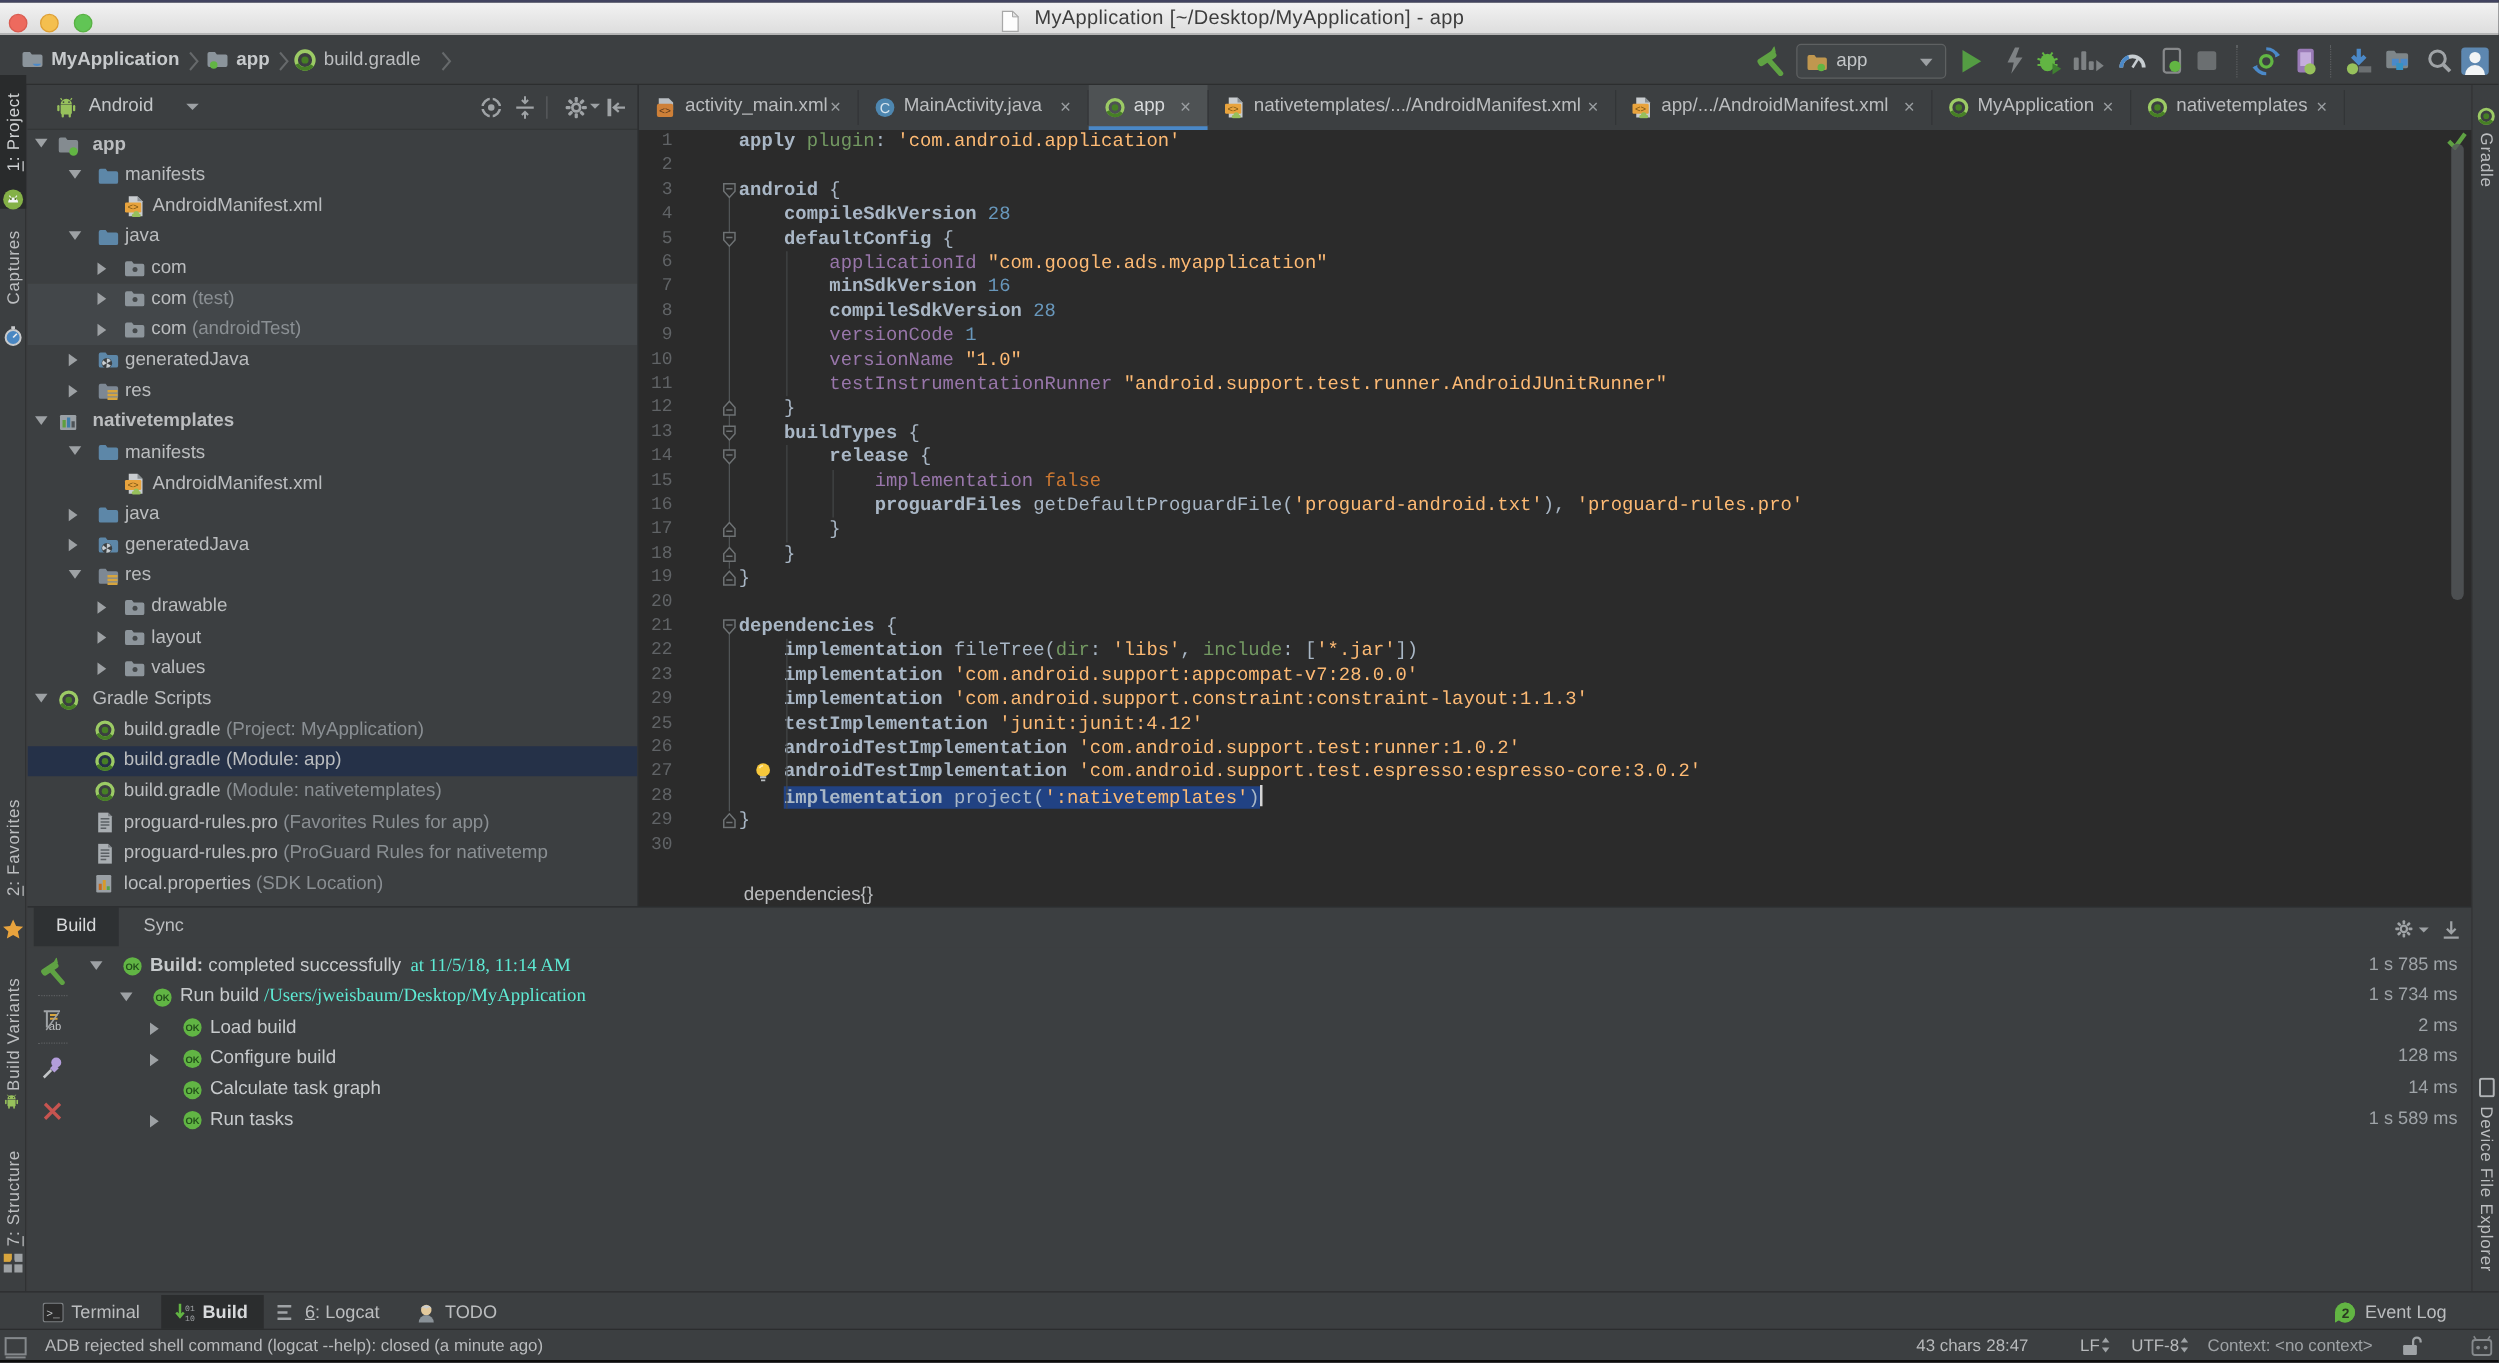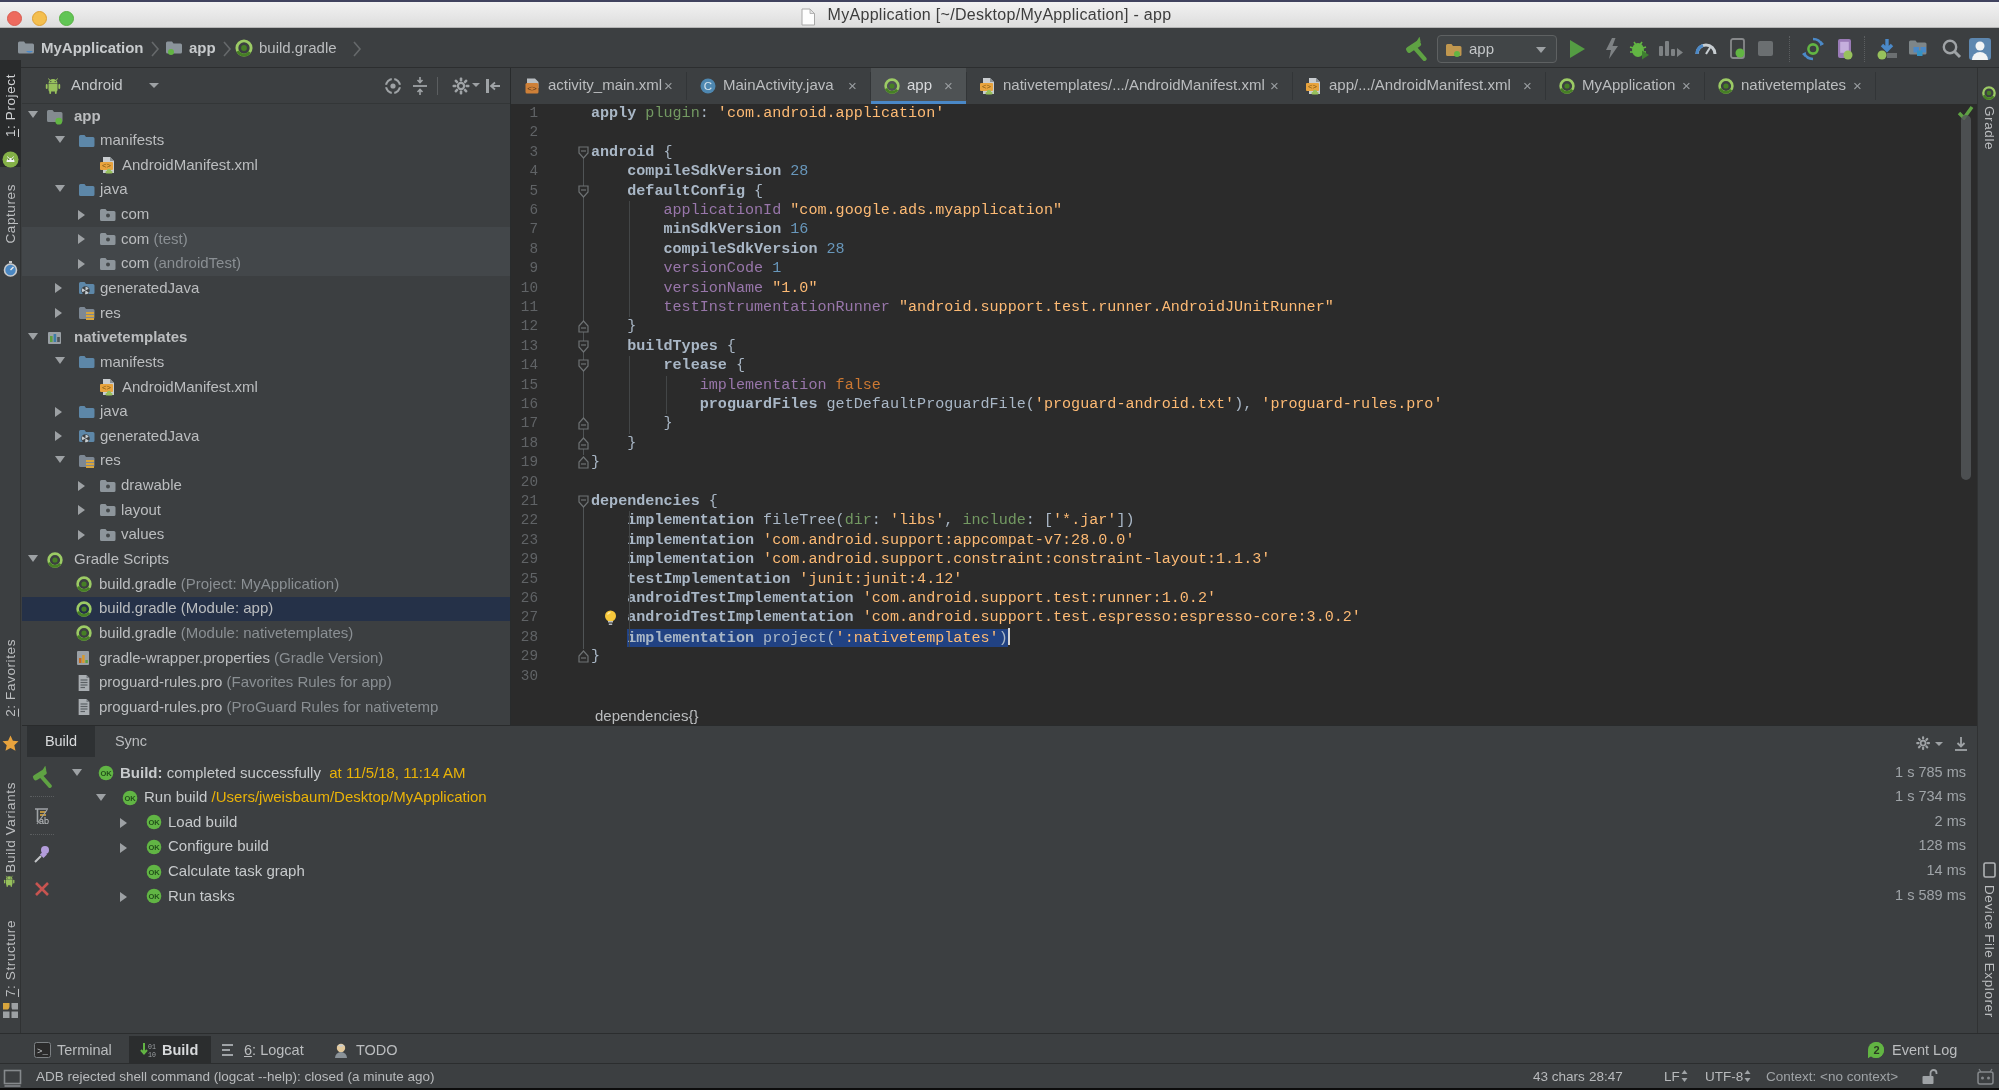--- a/index.html
+++ b/index.html
@@ -53,21 +53,21 @@
 .p{color:#9876aa}
 .o{color:#cc7832}
 #breadcrumbs{position:absolute;left:84px;top:603px;font-family:"Liberation Sans",sans-serif;font-size:15px;color:#bbbdbf;}
 
 #buildhdr{left:22px;top:726px;width:1955px;height:32px;background:#3c3f41;}
 #buildbody{left:22px;top:758px;width:1955px;height:277px;background:#3c3f41;}
 .btab{position:absolute;top:0;height:31px;font-size:14.5px;color:#bbbdbf;line-height:31px;text-align:center;}
 .brow{position:relative;height:24.65px;font-size:15px;color:#c7cacc;white-space:nowrap;}
 .brow .lbl{position:absolute;top:2.5px;}
 .btime{position:absolute;right:11px;top:2.5px;font-size:14.5px;color:#9fa4a8;}
-.gray{color:#eab308;}
+.gray{color:#5eead4;font-family:Liberation Serif, serif;}
 
 #botbar{left:0;top:1033px;width:1999px;height:30px;background:#3c3f41;border-top:1px solid #2b2d2e;}
 .wtab{position:absolute;top:2px;height:28px;font-size:14.5px;color:#bbbdbf;line-height:28px;}
 #statusbar{left:0;top:1063px;width:1999px;height:27px;background:#3c3f41;border-top:1px solid #2b2d2e;font-size:13.5px;color:#b8babc;}
 .st{position:absolute;top:5px;}
 </style></head>
 <body>
 <div id="app">
 <svg width="0" height="0" style="position:absolute">
       <defs>
@@ -537,26 +537,20 @@
         <svg class="tic" style="left:53px" width="18" height="18">
           <use href="#gradle"></use>
         </svg>
         <div class="lbl " style="left:77px">build.gradle (Module: app)</div>
       </div>
       <div class="trow ">
         <svg class="tic" style="left:53px" width="18" height="18">
           <use href="#gradle"></use>
         </svg>
         <div class="lbl " style="left:77px">build.gradle <span class="dim">(Module: nativetemplates)</span></div>
-      </div>
-      <div class="trow ">
-        <svg class="tic" style="left:53px" width="18" height="18">
-          <use href="#propicon"></use>
-        </svg>
-        <div class="lbl " style="left:77px">gradle-wrapper.properties <span class="dim">(Gradle Version)</span></div>
       </div>
       <div class="trow ">
         <svg class="tic" style="left:53px" width="18" height="18">
           <use href="#textfile"></use>
         </svg>
         <div class="lbl " style="left:77px">proguard-rules.pro <span class="dim">(Favorites Rules for app)</span></div>
       </div>
       <div class="trow ">
         <svg class="tic" style="left:53px" width="18" height="18">
           <use href="#textfile"></use>

